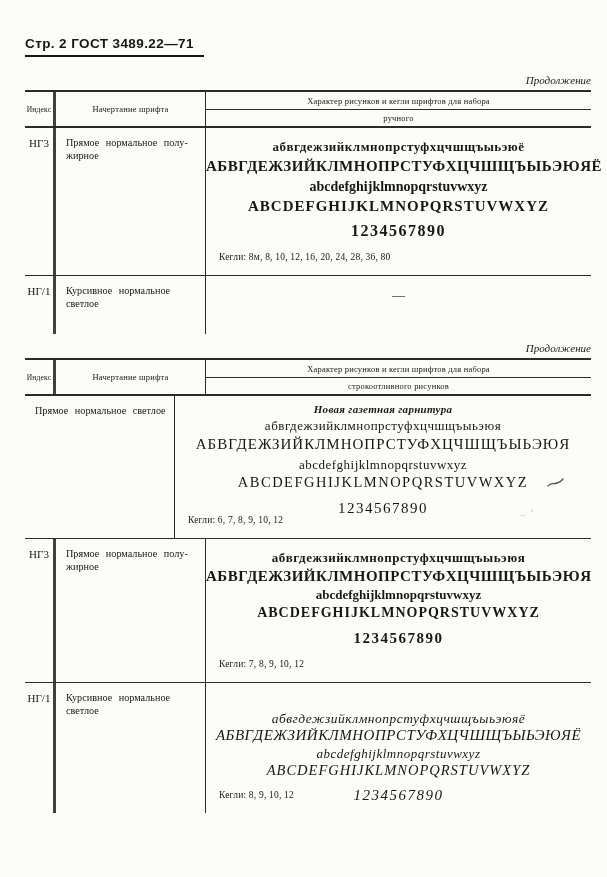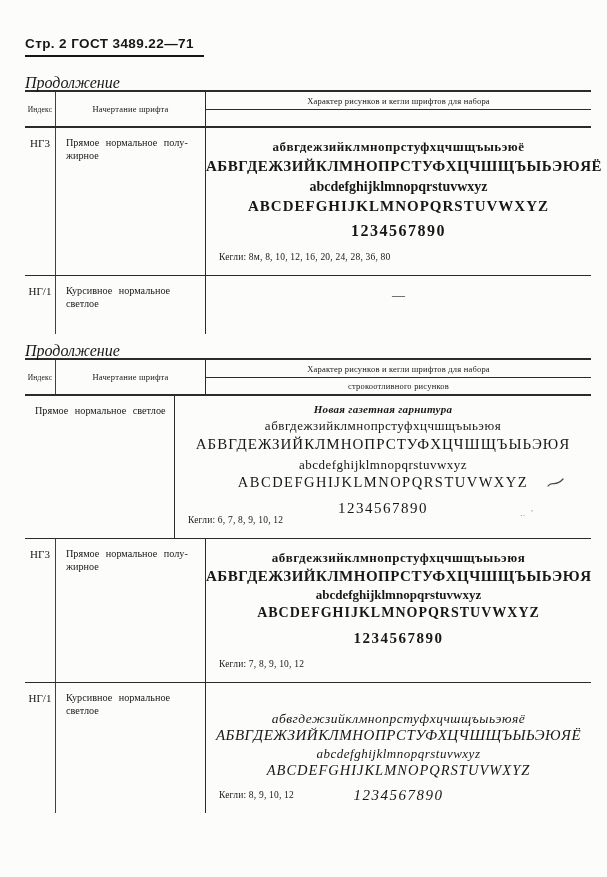--- a/index.html
+++ b/index.html
@@ -2,24 +2,24 @@
 <html><head>
 <meta charset="utf-8">
 <style>
   html,body{margin:0;padding:0;background:#e8e8e6;}
   .page{position:relative;width:607px;height:877px;background:#fcfcfa;
         font-family:"Liberation Serif","DejaVu Serif",serif;color:#171717;overflow:hidden;margin:0 auto;}
   .page-header{position:absolute;left:25px;top:36px;
         font-family:"Liberation Sans","DejaVu Sans",sans-serif;font-weight:bold;
         font-size:13.5px;letter-spacing:.4px;border-bottom:2px solid #171717;padding:0 10px 4px 0;}
   .tblock{position:absolute;left:25px;width:566px;}
-  .continuation{font-style:italic;font-size:16px;margin-bottom:2px;height:14px;}
+  .continuation{font-style:italic;font-size:11px;text-align:right;margin-bottom:2px;height:14px;}
   .tbl{border-top:2px solid #2b2b2b;}
   .thead{display:flex;height:34px;border-bottom:2px solid #2b2b2b;font-size:8.5px;letter-spacing:.2px;}
-  .ci{width:31px;border-right:1px solid #404040;flex:none;box-sizing:border-box;font-family:Liberation Serif, serif;}
+  .ci{width:31px;border-right:3px solid #404040;flex:none;box-sizing:border-box;font-family:Liberation Serif, serif;}
   .cs{width:150px;border-right:1px solid #2b2b2b;flex:none;box-sizing:border-box;}
   .cp{flex:1;min-width:0;box-sizing:border-box;}
   .thead .ci,.thead .cs{display:flex;align-items:center;justify-content:center;text-align:center;}
   .thead .ci{font-size:7.5px;}
   .cph-top{height:17px;line-height:18px;border-bottom:1px solid #2b2b2b;text-align:center;}
   .cph-bot{height:16px;line-height:17px;text-align:center;}
   .trow{display:flex;}
   .trow + .trow{border-top:1px solid #2b2b2b;}
   .trow .ci{padding-top:9px;text-align:center;font-size:11px;}
   .trow .cs{padding:8px 4px 0 10px;font-size:10.2px;line-height:1.3;white-space:pre-line;word-spacing:4px;text-align:left;}
@@ -46,20 +46,21 @@
   <div class="page-header">Стр. 2 ГОСТ 3489.22—71</div>
 
   <div class="tblock" style="top:74px;">
     <div class="continuation it">Продолжение</div>
     <div class="tbl">
       <div class="thead">
         <div class="ci">Индекс</div>
         <div class="cs">Начертание шрифта</div>
         <div class="cp">
           <div class="cph-top">Характер рисунков и кегли шрифтов для набора</div>
+          <div class="cph-bot">ручного</div>
         </div>
       </div>
 
       <div class="trow" style="height:147px;">
         <div class="ci">НГ3</div>
         <div class="cs">Прямое нормальное полу-
 жирное</div>
         <div class="cp">
           <div class="ln b f13 ls05" style="margin-top:12px;">абвгдежзийклмнопрстуфхцчшщъыьэюё</div>
           <div class="ln b f15 ls05" style="margin-top:3px;">АБВГДЕЖЗИЙКЛМНОПРСТУФХЦЧШЩЪЫЬЭЮЯЁ</div>

